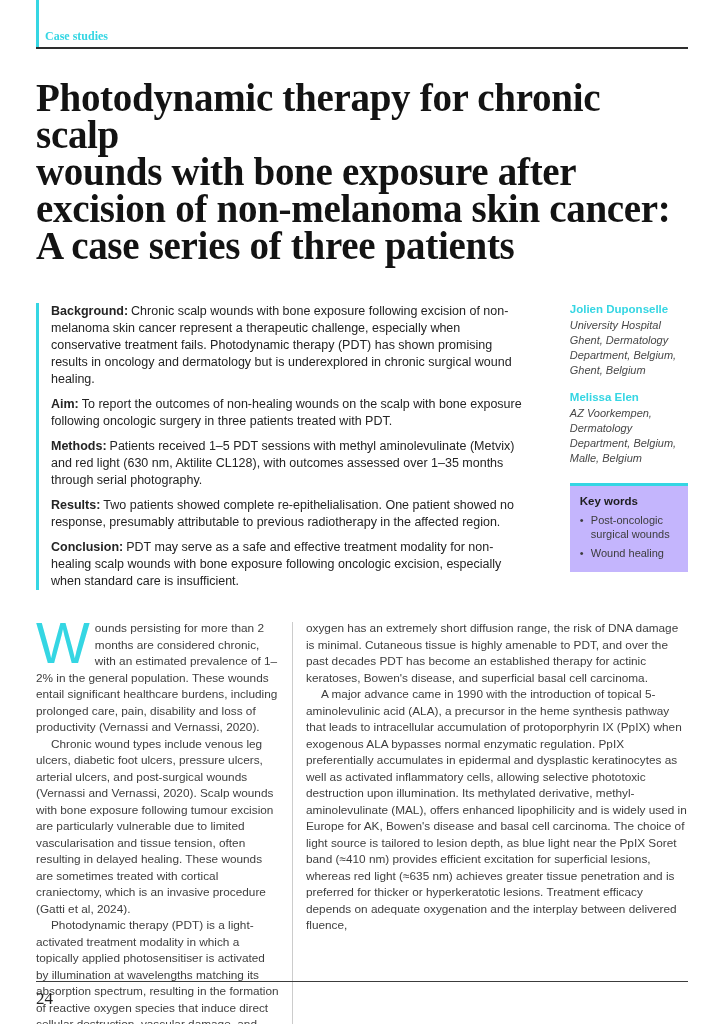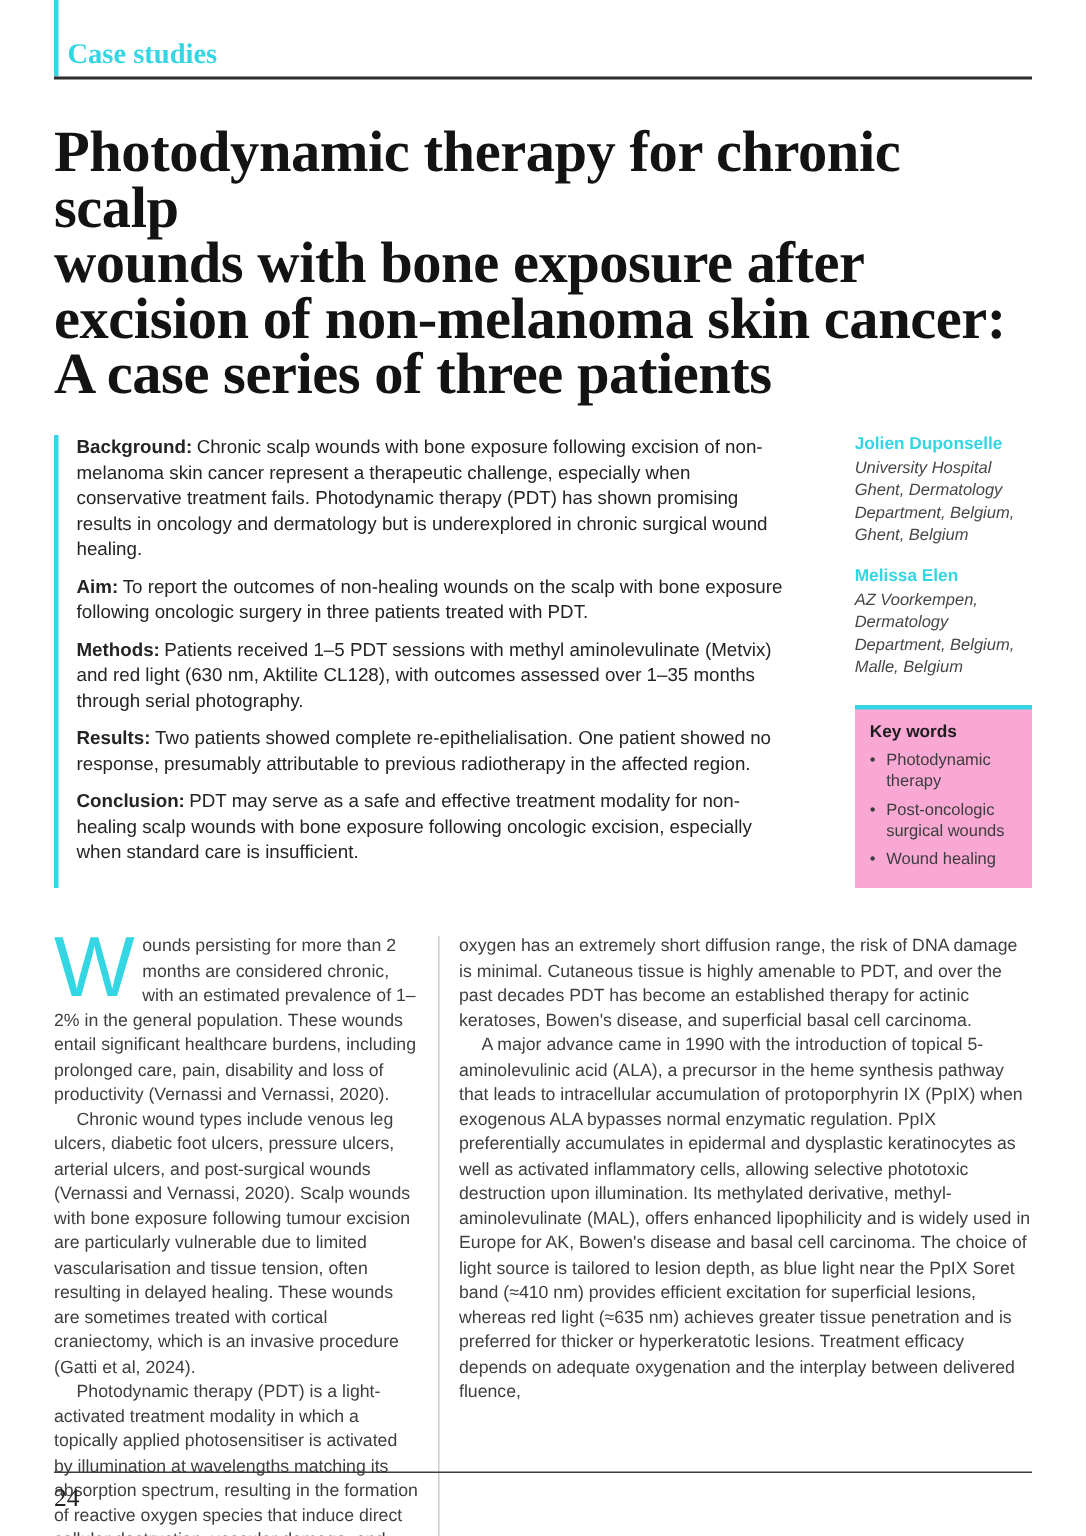--- a/index.html
+++ b/index.html
@@ -17,38 +17,38 @@
   .content { margin: 0 36px; }
 
   
   .kicker-wrap {
     border-left: 3px solid #35d6e3;
     padding: 26px 0 3px 6px;
   }
   .kicker {
     font-family: "Liberation Serif", serif;
     font-weight: 700;
-    font-size: 19px;
+    font-size: 12px;
     color: #35d6e3;
   }
   .head-rule { border-top: 2px solid #2e2e2e; }
 
   
   .title {
     margin-top: 30px;
     font-family: "Liberation Serif", serif;
     font-weight: 700;
     font-size: 39px;
     line-height: 37px;
     color: #131313;
     letter-spacing: -0.3px;
   }
 
   
-  .mid-row { display: flex; margin-top: 22px; gap: 29px; }
+  .mid-row { display: flex; margin-top: 39px; gap: 29px; }
   .abstract {
     width: 512px;
     border-left: 3px solid #35d6e3;
     padding-left: 12px;
     font-size: 12.5px;
     line-height: 17px;
     color: #242424;
   }
   .abstract p { margin-bottom: 8px; }
   .abstract p:last-child { margin-bottom: 0; }
@@ -63,21 +63,21 @@
   }
   .author-affil {
     font-style: italic;
     font-size: 11px;
     line-height: 15px;
     color: #474747;
   }
   .author + .author { margin-top: 13px; }
   .keywords-box {
     margin-top: 17px;
-    background: #f9a8d4;
+    background: #c4b5fd;
     border-top: 3px solid #35d6e3;
     padding: 9px 8px 12px 10px;
   }
   .keywords-title { font-weight: 700; font-size: 11.5px; color: #1d1d1d; margin-bottom: 6px; }
   .keywords-box ul { list-style: none; }
   .keywords-box li {
     position: relative;
     padding-left: 11px;
     font-size: 11px;
     line-height: 14px;
@@ -166,21 +166,20 @@
           <div class="author-affil">University Hospital Ghent, Dermatology Department, Belgium, Ghent, Belgium</div>
         </div>
         <div class="author">
           <div class="author-name">Melissa Elen</div>
           <div class="author-affil">AZ Voorkempen, Dermatology Department, Belgium, Malle, Belgium</div>
         </div>
 
         <div class="keywords-box">
           <div class="keywords-title">Key words</div>
           <ul>
-            <li>Photodynamic therapy</li>
             <li>Post-oncologic surgical wounds</li>
             <li>Wound healing</li>
           </ul>
         </div>
       </div>
     </div>
 
     <div class="body-row">
       <div class="col-left">
         <p><span class="dropcap">W</span><span>ounds persisting for more than 2 months are considered chronic, with an estimated prevalence of 1–2% in the general population. These wounds entail significant healthcare burdens, including prolonged care, pain, disability and loss of productivity (Vernassi and Vernassi, 2020).</span></p>

